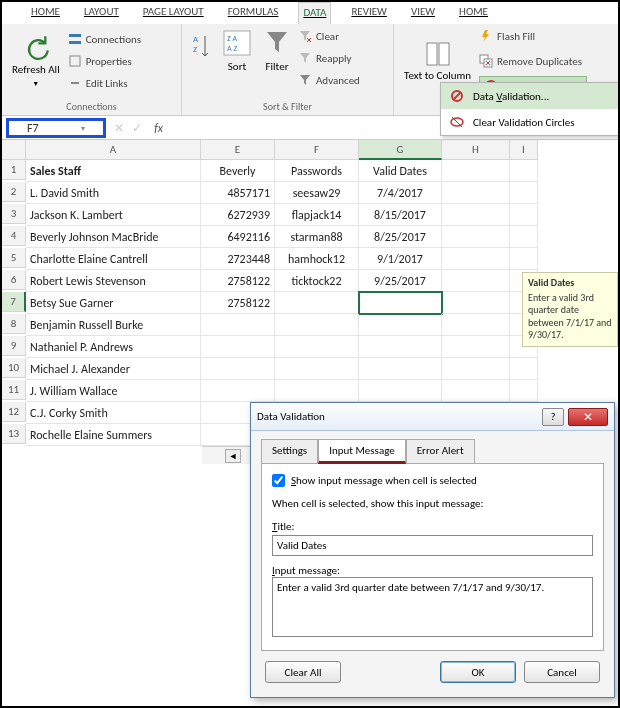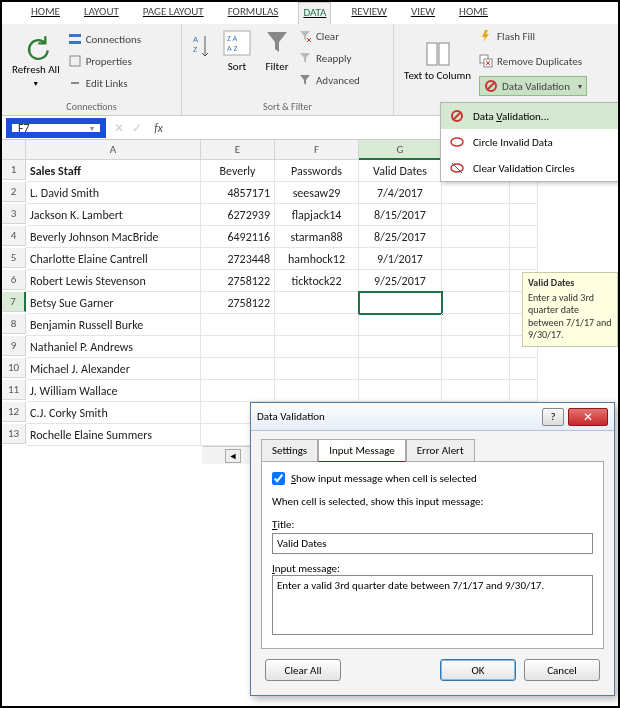--- a/index.html
+++ b/index.html
@@ -12,27 +12,27 @@
 
 
 .ribbon { height: 92px; background: #f1f1f1; border-bottom: 1px solid #ccc; display: flex; font-size: 11px; }
 .ribbon .group { border-right: 1px solid #d4d4d4; padding: 2px 6px 0; display: flex; flex-direction: column; justify-content: space-between; }
 .ribbon .group-label { text-align: center; color: #666; font-size: 10px; padding-bottom: 2px; }
 .ribbon .vbtn { display: flex; flex-direction: column; align-items: center; justify-content: center; padding: 2px 4px; gap: 2px; }
 .ribbon .icon { display: inline-flex; align-items: center; justify-content: center; }
 .ribbon .mini { font-size: 11px; color: #444; height: 20px; display: flex; align-items: center; gap: 4px; }
 
 
-.dv-menu { position: absolute; top: 100px; left: 438px; width: 180px; background: #fff; border: 1px solid #b5b5b5; box-shadow: 2px 2px 4px rgba(0,0,0,.2); font-size: 11px; z-index: 50; }
+.dv-menu { position: absolute; top: 80px; left: 438px; width: 180px; background: #fff; border: 1px solid #b5b5b5; box-shadow: 2px 2px 4px rgba(0,0,0,.2); font-size: 11px; z-index: 50; }
 .dv-menu .item { display: flex; align-items: center; gap: 8px; padding: 5px 8px; }
 .dv-menu .item:first-child { background: #d5e8d1; }
 
 
 .formulabar { height: 24px; border-bottom: 1px solid #ccc; display: flex; align-items: center; font-size: 12px; }
-.namebox { width: 100px; height: 20px; border: 6px solid #1d4ed8; margin: 2px 4px; display: flex; align-items: center; padding: 0 6px; justify-content: space-between; color: #333; text-align: center; }
+.namebox { width: 100px; height: 20px; border: 3px solid #1d4ed8; margin: 2px 4px; display: flex; align-items: center; padding: 0 18px; justify-content: space-between; color: #333; text-align: center; }
 .fx { padding: 0 8px; font-style: italic; color: #555; }
 
 
 .grid { display: grid; grid-template-columns: 24px 175px 74px 84px 83px 68px 28px; font-size: 12px; color: #222; }
 .colhdr, .rowhdr { background: #f3f3f3; border-right: 1px solid #d4d4d4; border-bottom: 1px solid #d4d4d4; text-align: center; color: #555; height: 20px; line-height: 20px; font-size: 11px; }
 .colhdr.sel { background: #d9ebd6; border-bottom: 2px solid #217346; }
 .rowhdr.sel { background: #d9ebd6; border-right: 2px solid #217346; }
 .cell { border-right: 1px solid #e5e5e5; border-bottom: 1px solid #e5e5e5; height: 22px; padding: 0 4px; line-height: 22px; white-space: nowrap; overflow: hidden; }
 .cell.center { text-align: center; }
 .cell.right { text-align: right; }
@@ -50,21 +50,21 @@
 
 
 .dialog { position: absolute; top: 400px; left: 248px; width: 365px; background: #fff; border: 1px solid #5a7ca0; box-shadow: 3px 3px 8px rgba(0,0,0,.3); font-size: 11px; z-index: 100; }
 .dialog .titlebar { height: 28px; background: linear-gradient(#fdfeff,#e6eef7); border-bottom: 1px solid #b0c4de; display:flex; align-items:center; padding: 0 6px; justify-content: space-between; }
 .dialog .titlebar .right { display:flex; gap:4px; }
 .dialog .helpbtn { width:22px; height:18px; background:linear-gradient(#f9f9f9,#ddd); border:1px solid #888; border-radius:2px; font-size:11px; display:flex; align-items:center; justify-content:center; }
 .dialog .closebtn { width:40px; height:18px; background: linear-gradient(#e57373,#c62828); border:1px solid #8b1a1a; border-radius:2px; color:#fff; display:flex; align-items:center; justify-content:center; font-size:12px; }
 .dialog .body { padding: 8px 10px 10px; background: #f4f4f4; }
 .dialog .tabs { display: flex; margin-bottom: -1px; }
 .dialog .dtab { padding: 4px 10px; border: 1px solid #aaa; background: #eee; font-size: 11px; }
-.dialog .dtab.active { background: #fff; border-bottom: 1px solid #7f1d1d; }
+.dialog .dtab.active { background: #fff; border-bottom: 3px solid #7f1d1d; }
 .dialog .panel { border: 1px solid #aaa; background: #fff; padding: 10px; }
 .dialog .chk { display: flex; align-items: center; gap: 6px; margin-bottom: 10px; }
 .dialog .tin { width: 100%; border: 1px solid #888; padding: 3px 4px; font-size: 11px; margin: 2px 0 8px; }
 .dialog .tarea { width: 100%; height: 60px; border: 1px solid #888; padding: 3px 4px; font-size: 11px; resize: none; }
 .dialog .buttons { display: flex; justify-content: space-between; padding: 10px 4px 4px; }
 .dialog .buttons .right { display:flex; gap:8px; }
 .dialog button.dlg { width: 76px; height: 22px; border: 1px solid #888; background: linear-gradient(#fefefe,#e4e4e4); font-size: 11px; border-radius: 3px; }
 .dialog button.dlg.default { border: 1px solid #3874a8; box-shadow: 0 0 0 1px #8bb8dd inset; }
 
 .u { text-decoration: underline; }
@@ -207,26 +207,20 @@
   </div>
 </div>
 
 <div class="dv-menu">
   <div class="item">
       <svg width="16" height="16">
         <circle cx="8" cy="8" r="5" fill="none" stroke="#c33" stroke-width="2"></circle>
         <path d="M4 12L12 4" stroke="#c33" stroke-width="2"></path>
       </svg>
       <span><span>Data </span><span class="u">V</span><span>alidation...</span></span>
-    </div>
-  <div class="item">
-      <svg width="16" height="16">
-        <ellipse cx="8" cy="8" rx="6" ry="4" fill="none" stroke="#c33" stroke-width="1.5"></ellipse>
-      </svg>
-      <span>Circle Invalid Data</span>
     </div>
   <div class="item">
       <svg width="16" height="16">
         <ellipse cx="8" cy="8" rx="6" ry="4" fill="none" stroke="#c33" stroke-width="1.5"></ellipse>
         <path d="M3 3l10 10" stroke="#555"></path>
       </svg>
       <span>Clear Validation Circles</span>
     </div>
 </div>
 

